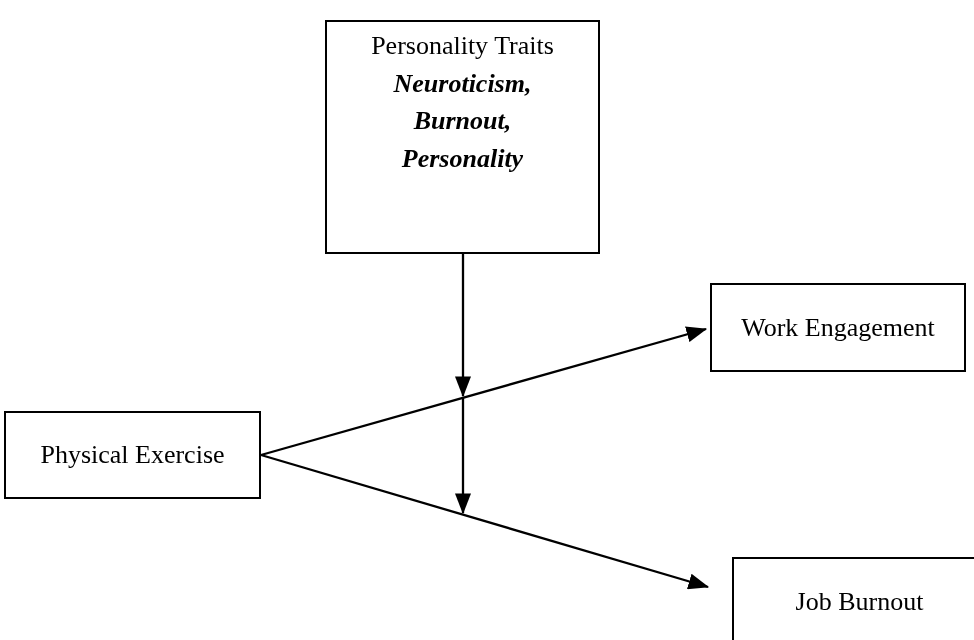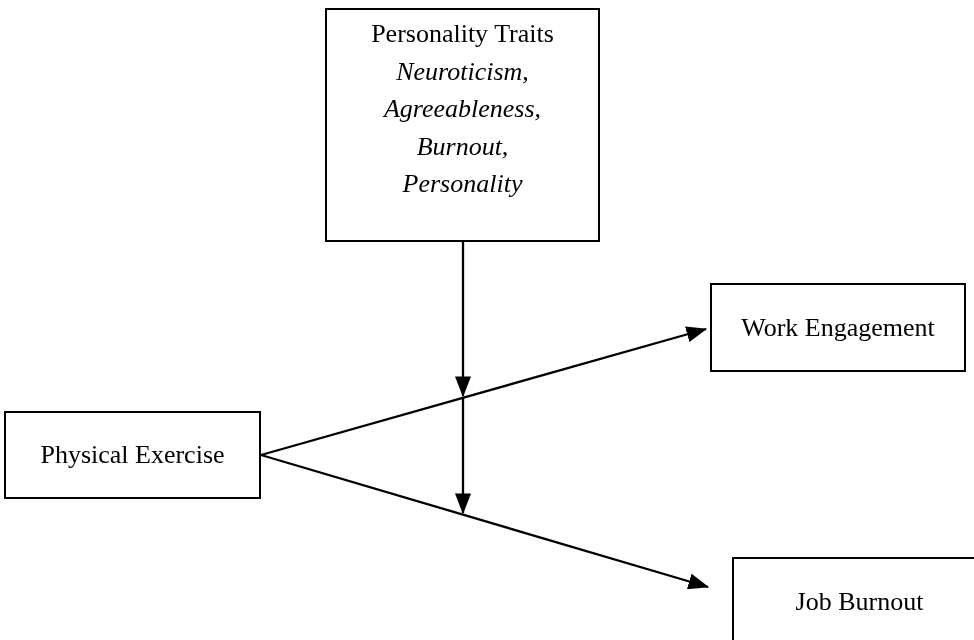--- a/index.html
+++ b/index.html
@@ -37,32 +37,33 @@
     font-size: 26px;
     white-space: nowrap;
   }
   .center-box {
     display: flex;
     align-items: center;
     justify-content: center;
   }
   .traits-box {
     left: 325px;
-    top: 8px;
+    top: 20px;
     width: 275px;
     height: 234px;
     text-align: center;
     padding-top: 5px;
   }
   .traits-box .line {
     font-size: 26px;
     line-height: 37.5px;
   }
   .traits-box .italic {
     font-style: italic;
+    font-weight: bold;
   }
   .exercise-box {
     left: 4px;
     top: 411px;
     width: 257px;
     height: 88px;
   }
   .engagement-box {
     left: 710px;
     top: 283px;
@@ -95,21 +96,20 @@
     <line x1="261" y1="455" x2="708" y2="587" marker-end="url(#arrowhead)" stroke="#000000"></line>
 
     <line x1="463" y1="242" x2="463" y2="396" marker-end="url(#arrowhead)" stroke="#000000"></line>
 
     <line x1="463" y1="397" x2="463" y2="513" marker-end="url(#arrowhead)" stroke="#000000"></line>
   </svg>
 
   <div class="node traits-box">
     <div class="line">Personality Traits</div>
     <div class="line italic">Neuroticism,</div>
-    <div class="line italic">Agreeableness,</div>
     <div class="line italic">Burnout,</div>
     <div class="line italic">Personality</div>
   </div>
 
   <div class="node center-box exercise-box">
     <span class="node-label">Physical Exercise</span>
   </div>
 
   <div class="node center-box engagement-box">
     <span class="node-label">Work Engagement</span>

